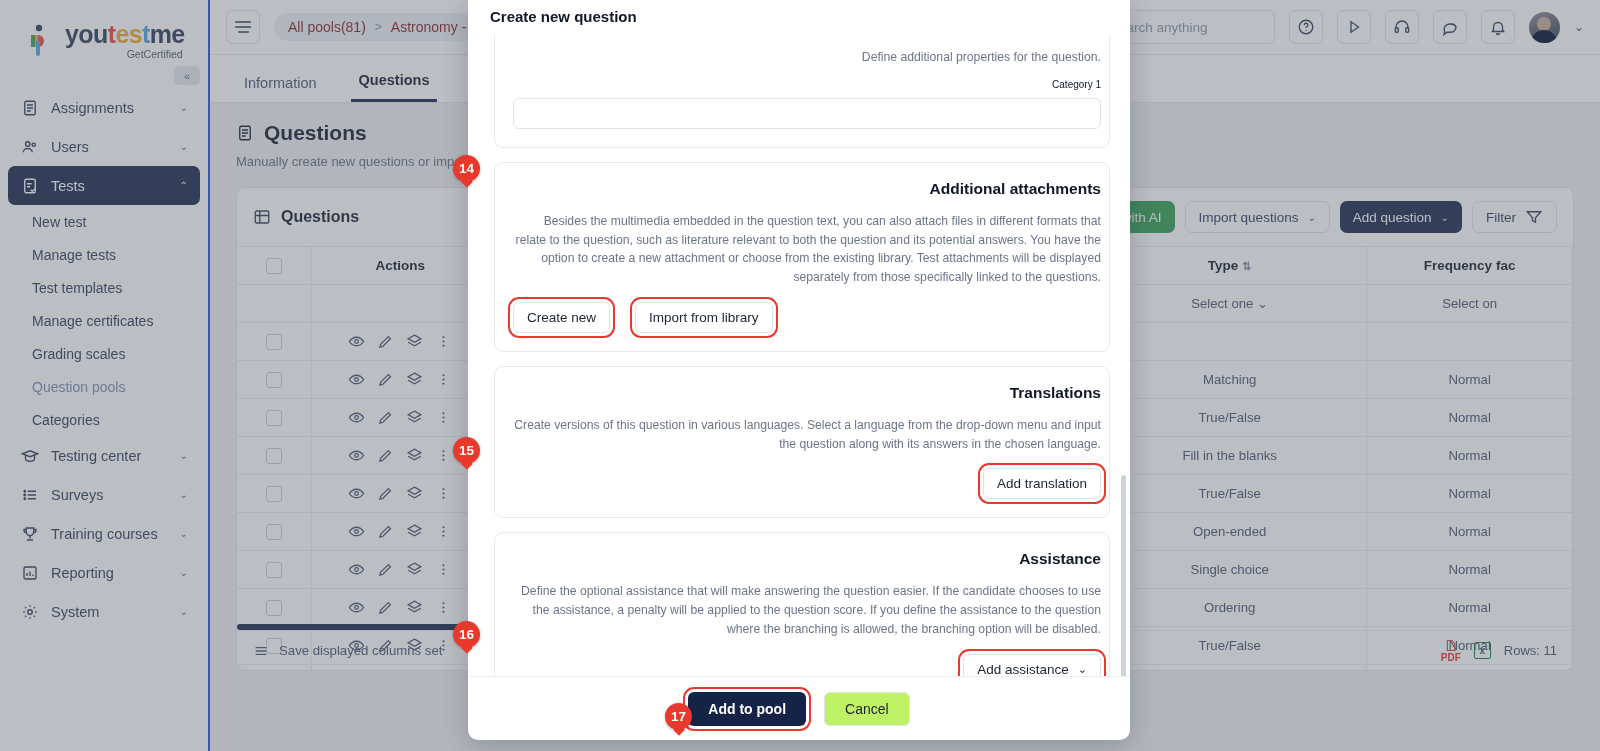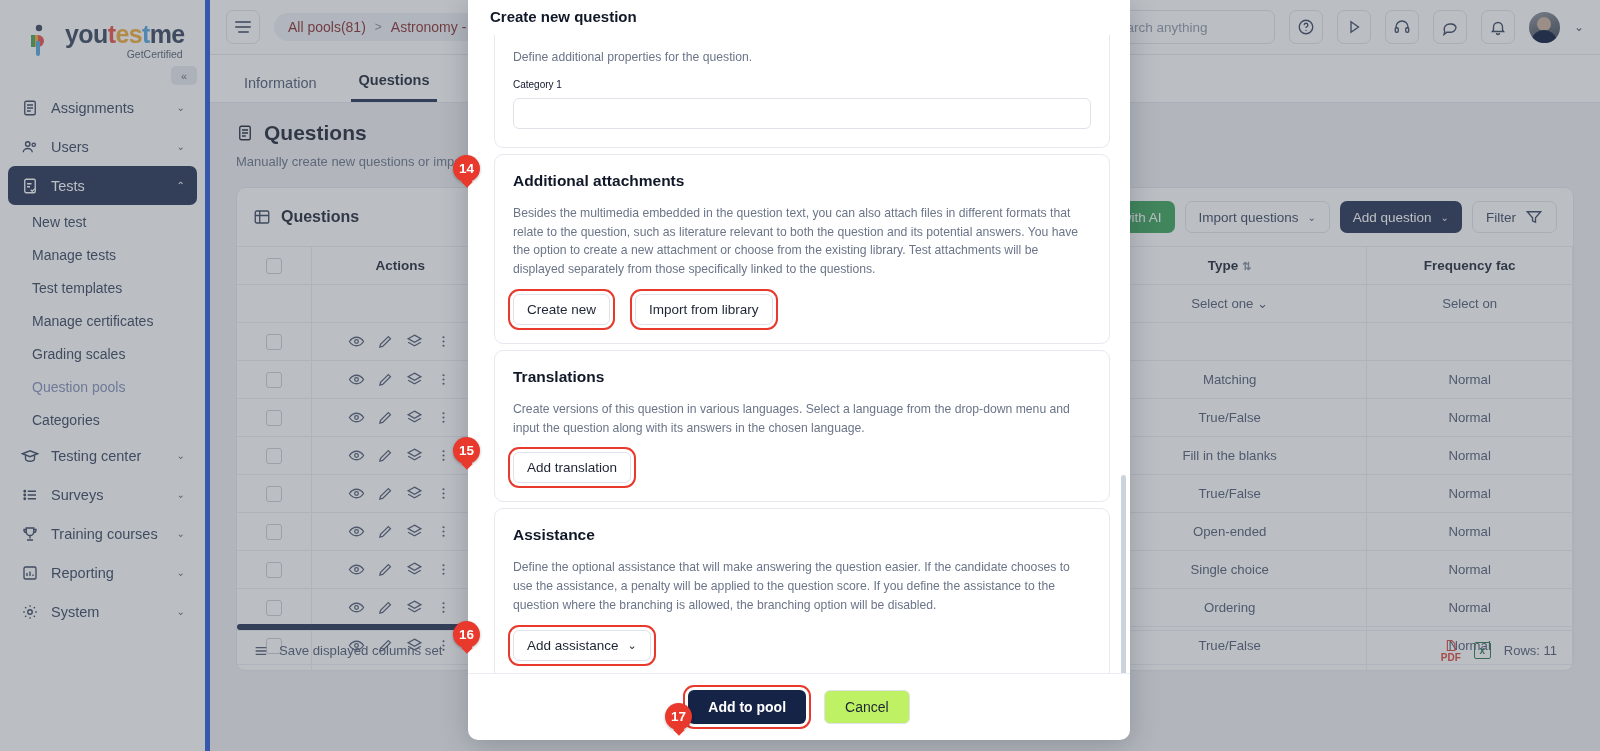--- a/index.html
+++ b/index.html
@@ -12,21 +12,21 @@
   #root { position: relative; width: 1600px; height: 751px; }
 
   
   .app-bg { position: absolute; inset: 0; display: flex; }
 
   .sidebar {
     width: 210px; height: 751px;
     background: #ffffff;
     flex: 0 0 210px;
     position: relative;
-    border-right: 5px solid #1d4ed8;
+    border-right: 2px solid #1d4ed8;
   }
   .logo-wrap { padding: 22px 0 6px 24px; }
   .logo-row { display: flex; align-items: center; gap: 7px; }
   .logo-mark { width: 34px; height: 34px; position: relative; flex: 0 0 34px; }
   .logo-text { font-size: 25px; font-weight: 700; letter-spacing: -0.6px; line-height: 1; }
   .l-you { color: #2b3a55; } .l-t1 { color: #e8443a; } .l-e { color: #f0a82e; } .l-t2 { color: #4aa3df; } .l-me { color: #2b3a55; }
   .logo-sub { font-size: 10.5px; color: #4a5568; text-align: right; margin-top: 1px; margin-right: 2px;}
 
   .collapse-btn {
     position: absolute; right: 8px; top: 66px;
@@ -145,21 +145,21 @@
 
   
   .modal {
     position: absolute; left: 468px; top: 0; width: 662px; height: 740px;
     background: #ffffff; border-radius: 0 0 10px 10px;
     box-shadow: 0 6px 28px rgba(16,24,40,.22);
     display: flex; flex-direction: column;
   }
   .modal-head { padding: 8px 22px 10px 22px; font-size: 15px; font-weight: 700; color: #101828; }
   .modal-body { flex: 1 1 auto; overflow: hidden; padding: 0 20px 0 26px; position: relative; }
-  .msec { border: 1px solid #e6e9ee; border-radius: 9px; padding: 17px 18px 18px 18px; margin-bottom: 6px; background:#fff;}
+  .msec { border: 1px solid #e6e9ee; border-radius: 9px; padding: 17px 8px 18px 18px; margin-bottom: 14px; background:#fff;text-align:right;}
   .msec.first { border-top: none; border-radius: 0 0 9px 9px; padding-top: 13px; }
   .msec h3 { font-size: 15.5px; font-weight: 700; color: #101828; margin-bottom: 14px; }
   .msec p { font-size: 12.2px; line-height: 1.54; color: #6b7588; margin-bottom: 15px; }
   .mlabel { font-size: 10px; color: #0f172a; margin-bottom: 8px; }
   .minput { height: 31px; border: 1px solid #dfe3e9; border-radius: 6px; width: 100%; cursor: text; }
   .mbtn {
     display: inline-flex; align-items: center; gap: 9px;
     height: 31px; padding: 0 13px; border: 1px solid #dfe3e9; border-radius: 6px;
     font-size: 13.5px; color: #1d2433; background: #fff; cursor: pointer;
   }

